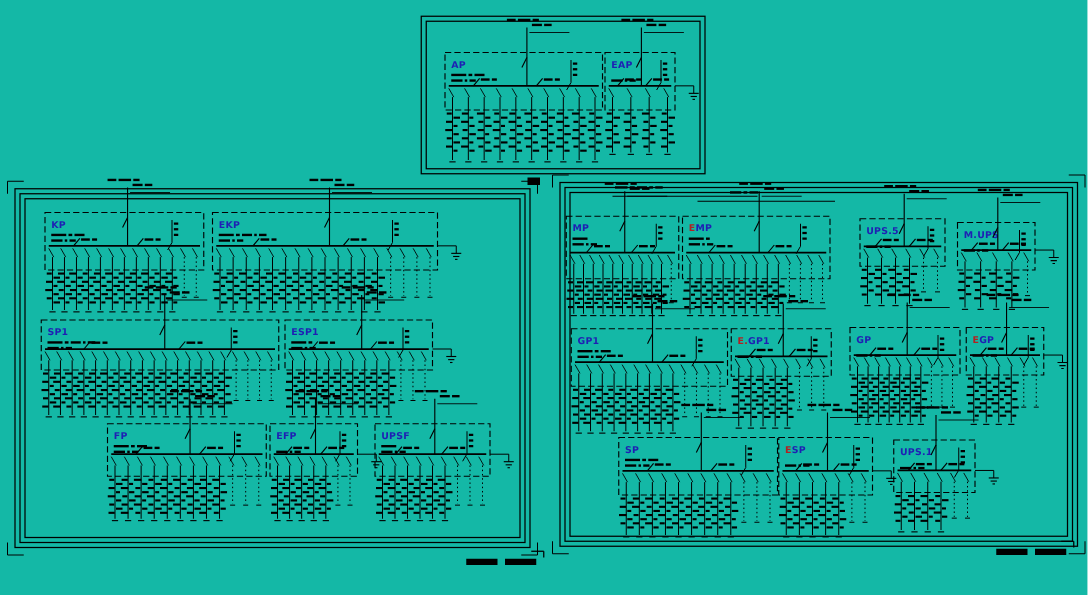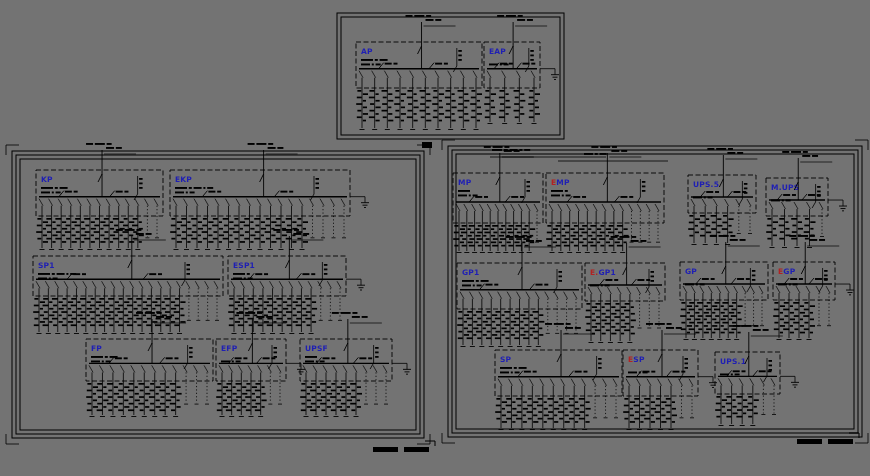--- a/index.html
+++ b/index.html
@@ -1,16 +1,16 @@
 <!DOCTYPE html>
 <html><head>
 <meta charset="utf-8">
 <style>
   html,body{margin:0;padding:0;background:#ffffff;}
-  .canvas{position:relative;width:870px;height:476px;background:#737373;overflow:hidden;
+  .canvas{position:relative;width:870px;height:476px;background:#14b8a6;overflow:hidden;
           font-family:"DejaVu Sans", sans-serif;}
   svg{position:absolute;left:0;top:0;}
   text.plabel{font-family:"DejaVu Sans", sans-serif;font-size:7.5px;font-weight:bold;letter-spacing:.2px;}
 </style>
 </head>
 <body>
 
 <div class="canvas">
   <svg id="cad" width="870" height="476" viewBox="0 0 870 476">
       <g>

